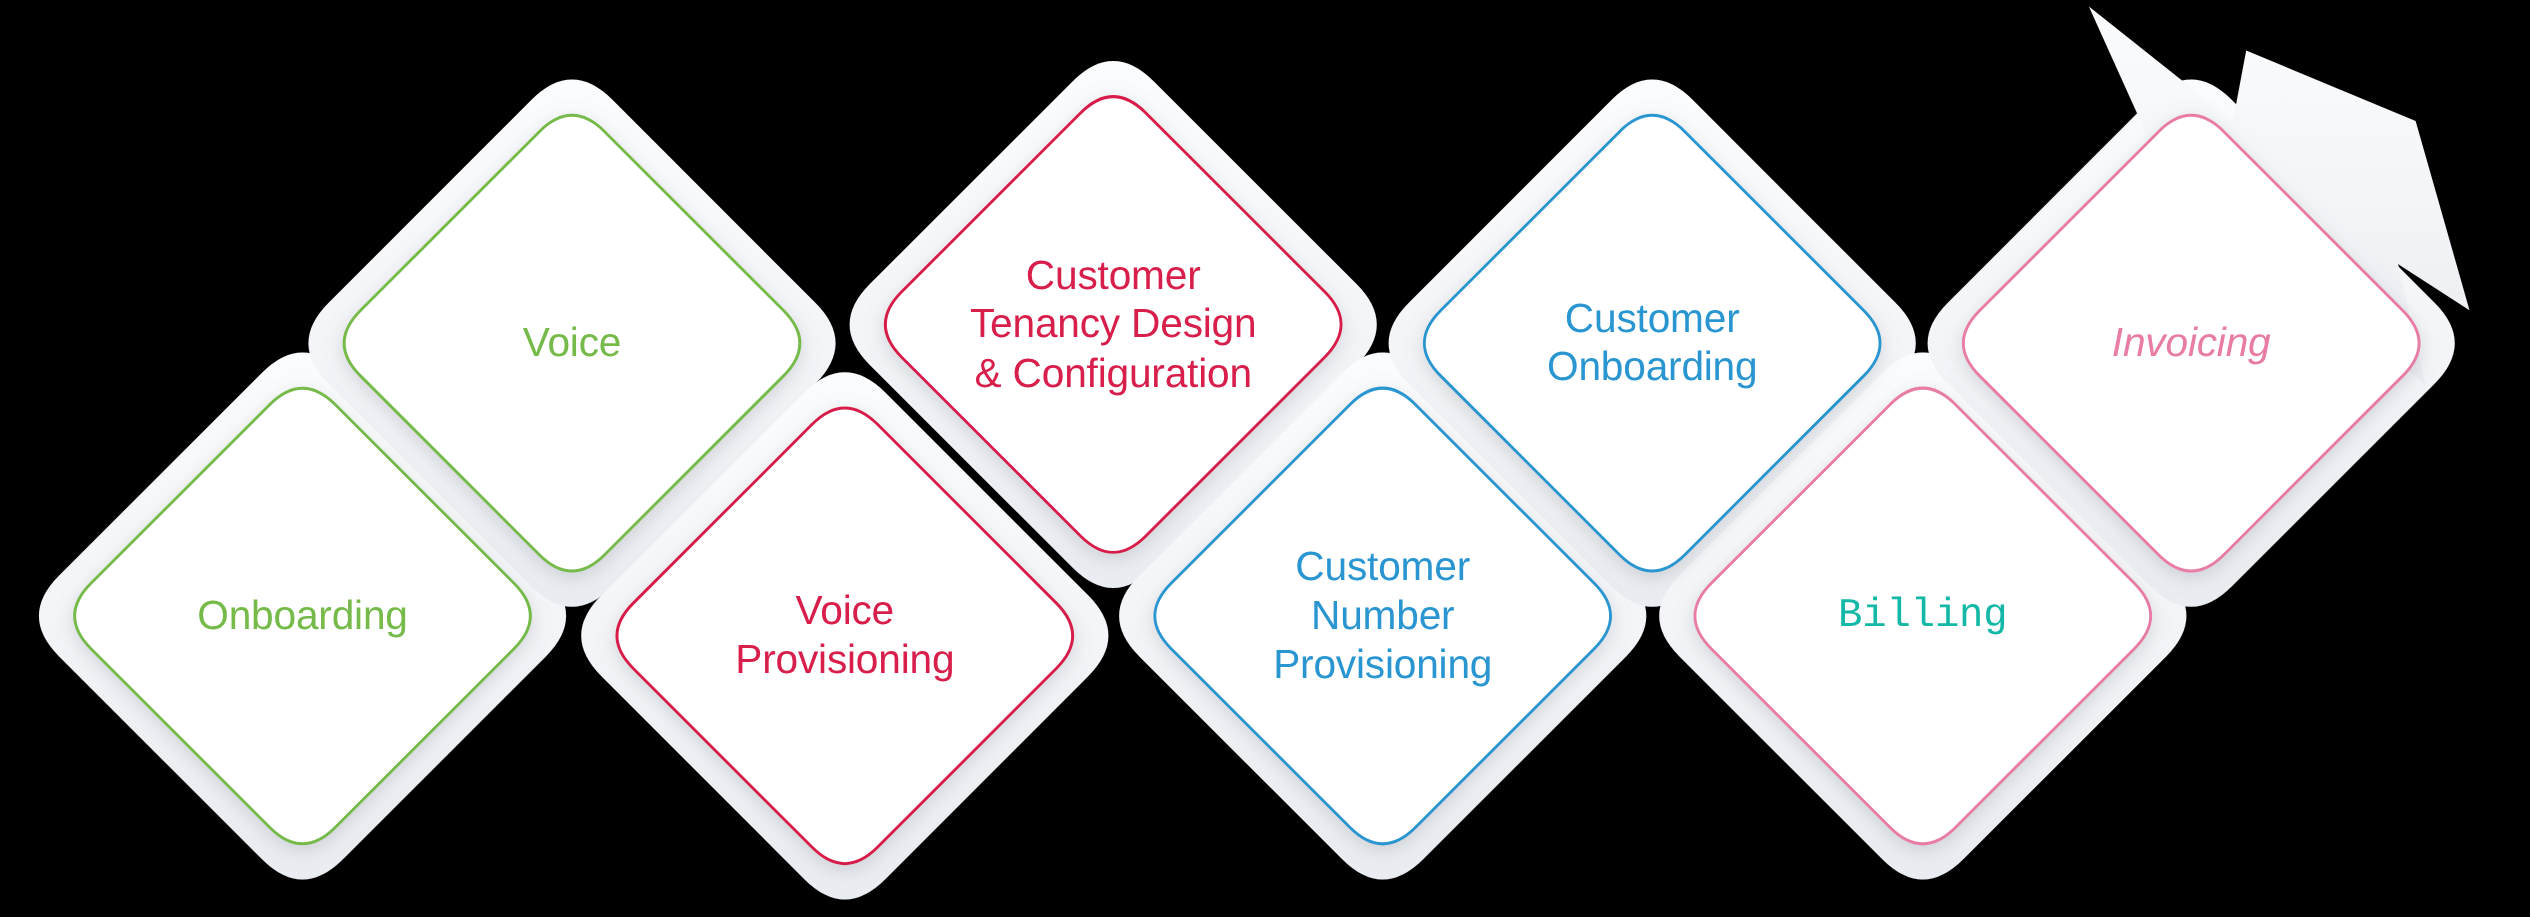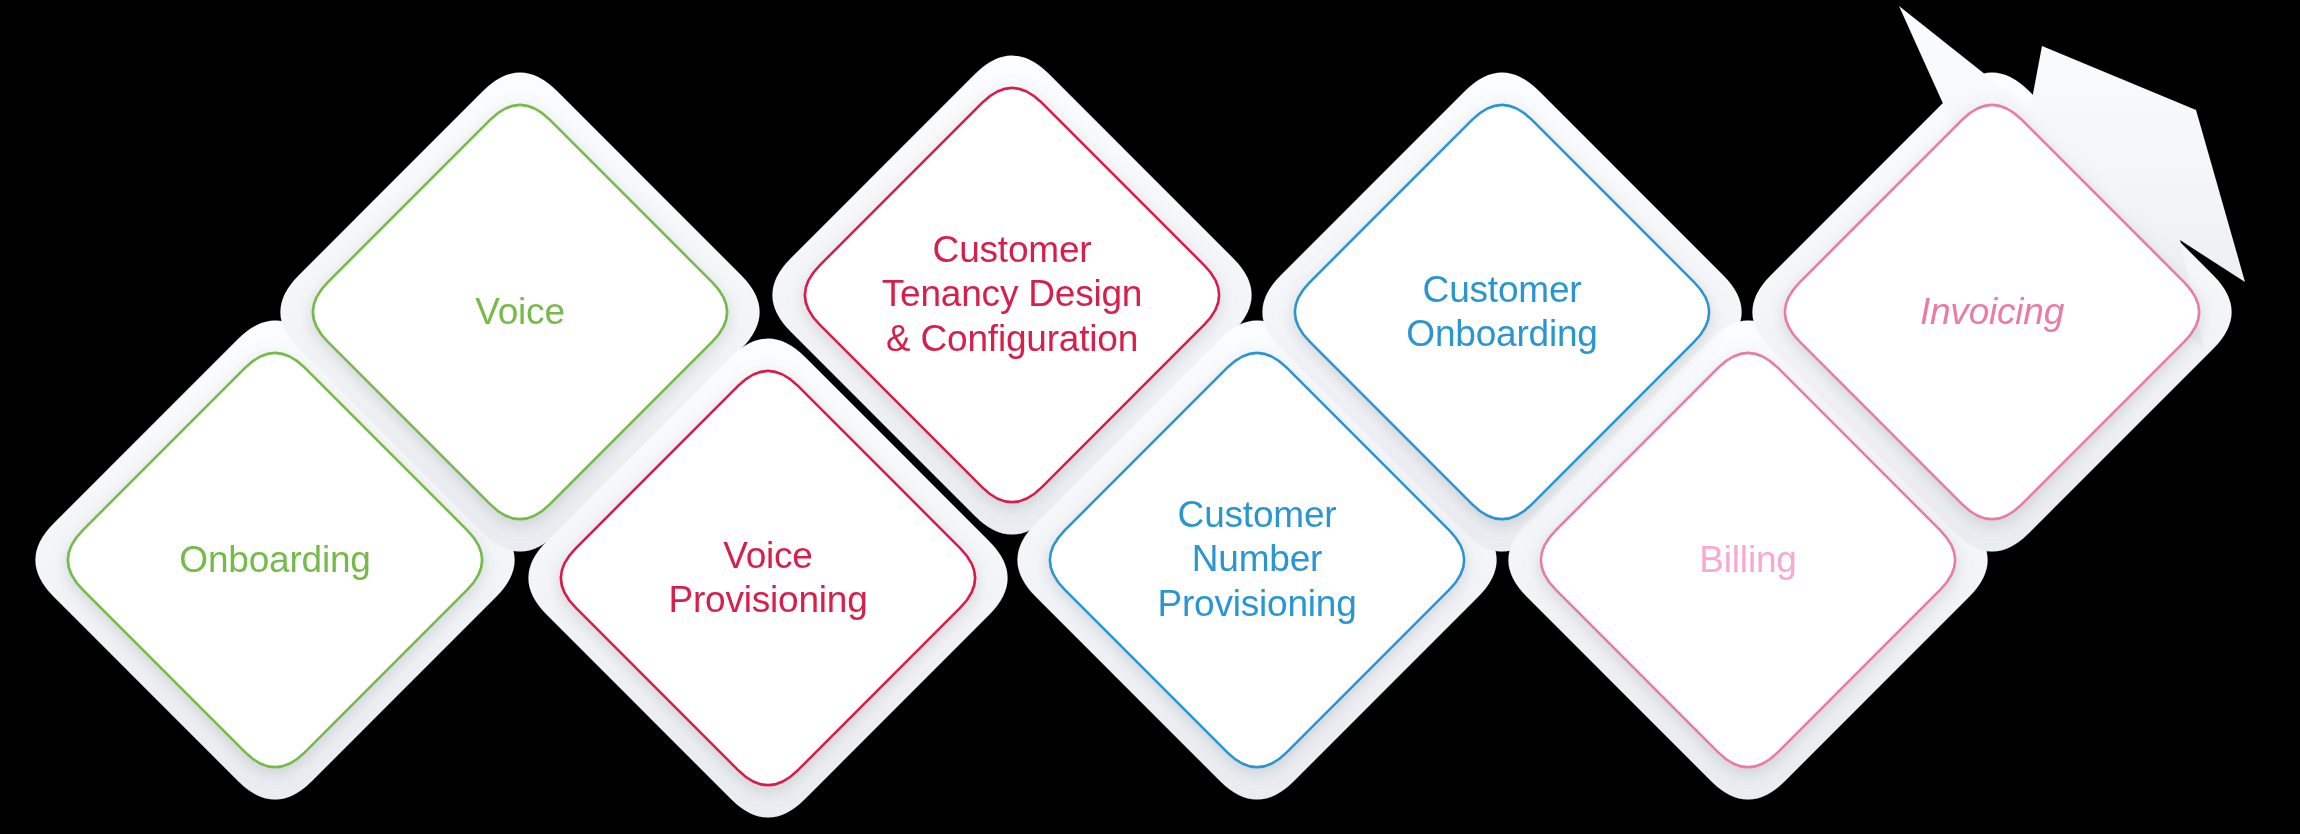--- a/index.html
+++ b/index.html
@@ -92,17 +92,17 @@
       <div class="node-label" style="left: 768px; top: 578px; color: rgb(216, 30, 74);">Voice
 Provisioning</div>
       <div class="node-label" style="left: 1012px; top: 295px; color: rgb(216, 30, 74);">Customer
 Tenancy Design
 &amp; Configuration</div>
       <div class="node-label" style="left: 1257px; top: 560px; color: rgb(42, 150, 209);">Customer
 Number
 Provisioning</div>
       <div class="node-label" style="left: 1502px; top: 312px; color: rgb(42, 150, 209);">Customer
 Onboarding</div>
-      <div class="node-label" style="left: 1748px; top: 560px; color: #f9a8d4;">Billing</div>
+      <div class="node-label" style="left: 1748px; top: 560px; color: #14b8a6; font-family: Liberation Mono, monospace;">Billing</div>
       <div class="node-label" style="left: 1992px; top: 312px; color: rgb(232, 124, 164); font-style: italic;">Invoicing</div>
     </div>
 
 </div>
 
 </body></html>

